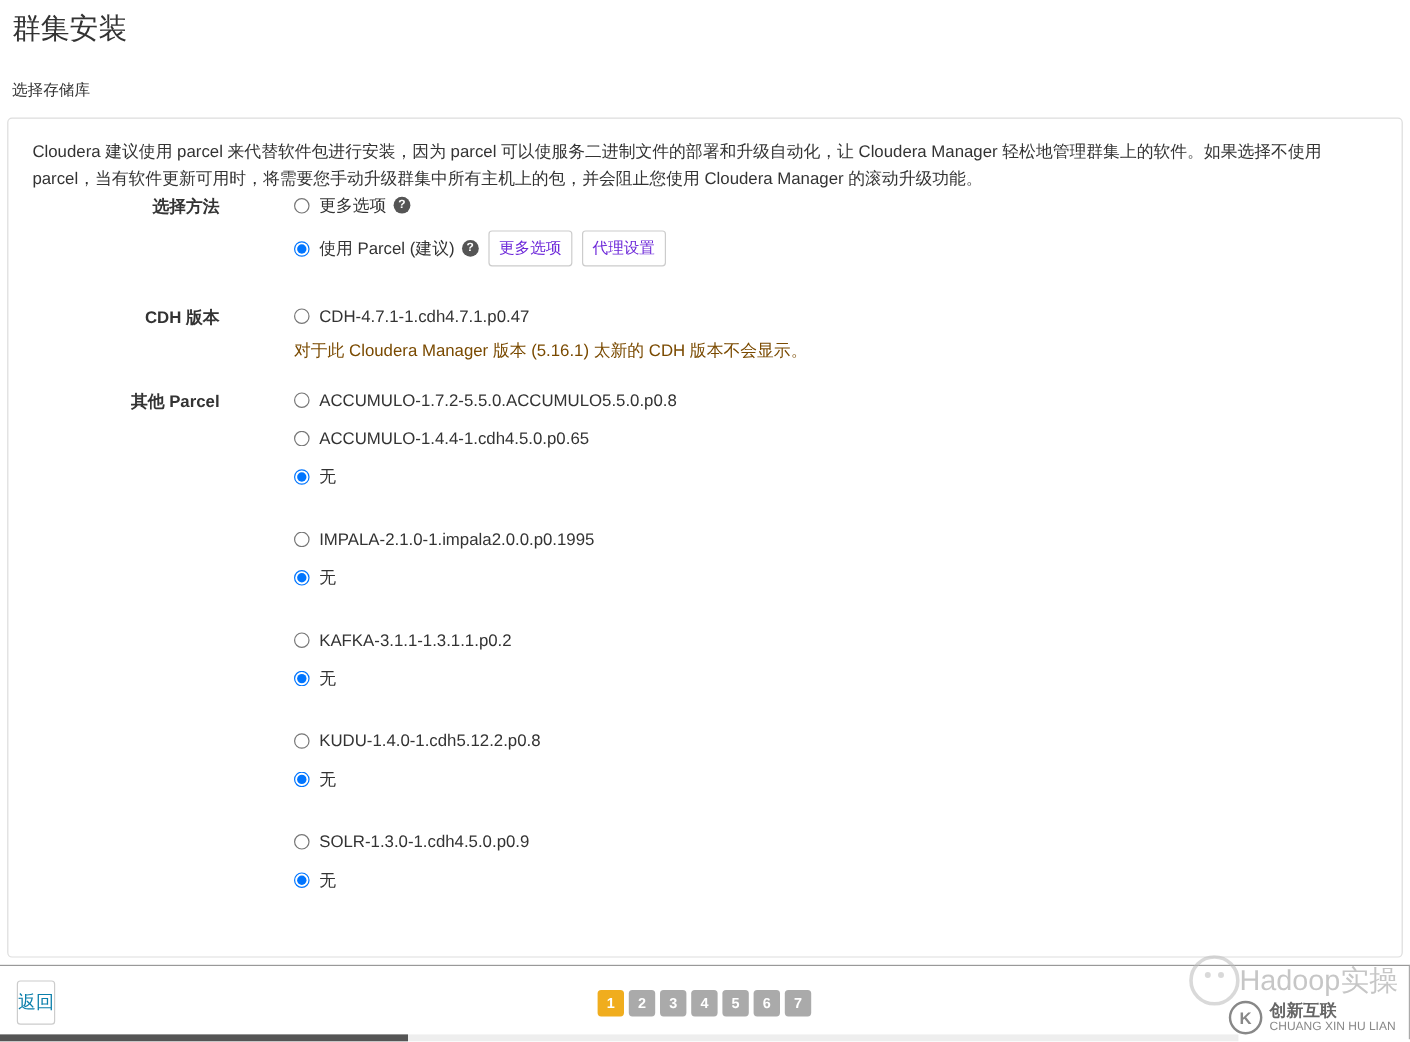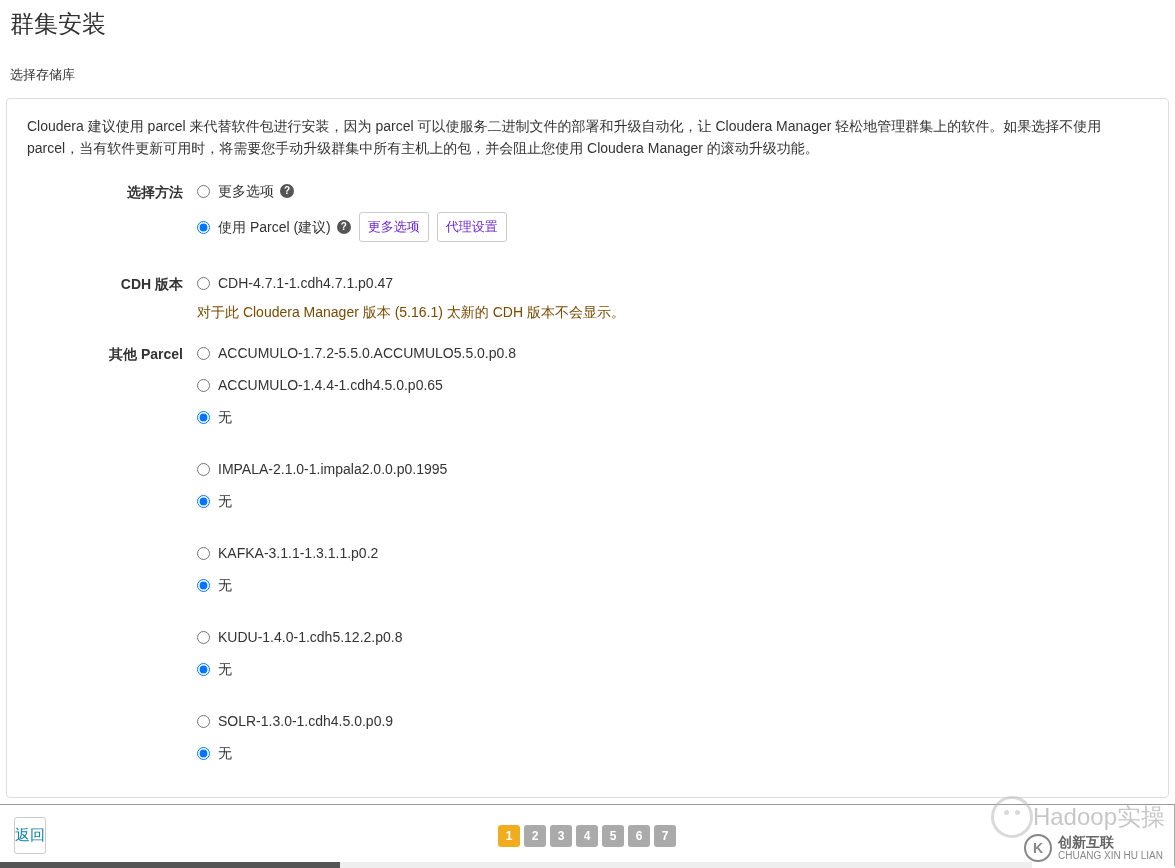--- a/index.html
+++ b/index.html
@@ -32,26 +32,26 @@
     margin: 0 6px;
     padding: 16px 20px 20px 20px;
     background: #fff;
     height: 700px;
     overflow: hidden;
   }
   .desc {
     font-size: 14px;
     color: #333;
     line-height: 1.6;
-    margin-bottom: 20px;
   }
   .form-row {
     display: flex;
     align-items: flex-start;
     margin-bottom: 6px;
+    gap: 48px;
   }
   .form-label {
     width: 170px;
     text-align: right;
     padding-right: 14px;
     font-weight: 700;
     font-size: 14px;
     color: #333;
     padding-top: 4px;
     flex-shrink: 0;

